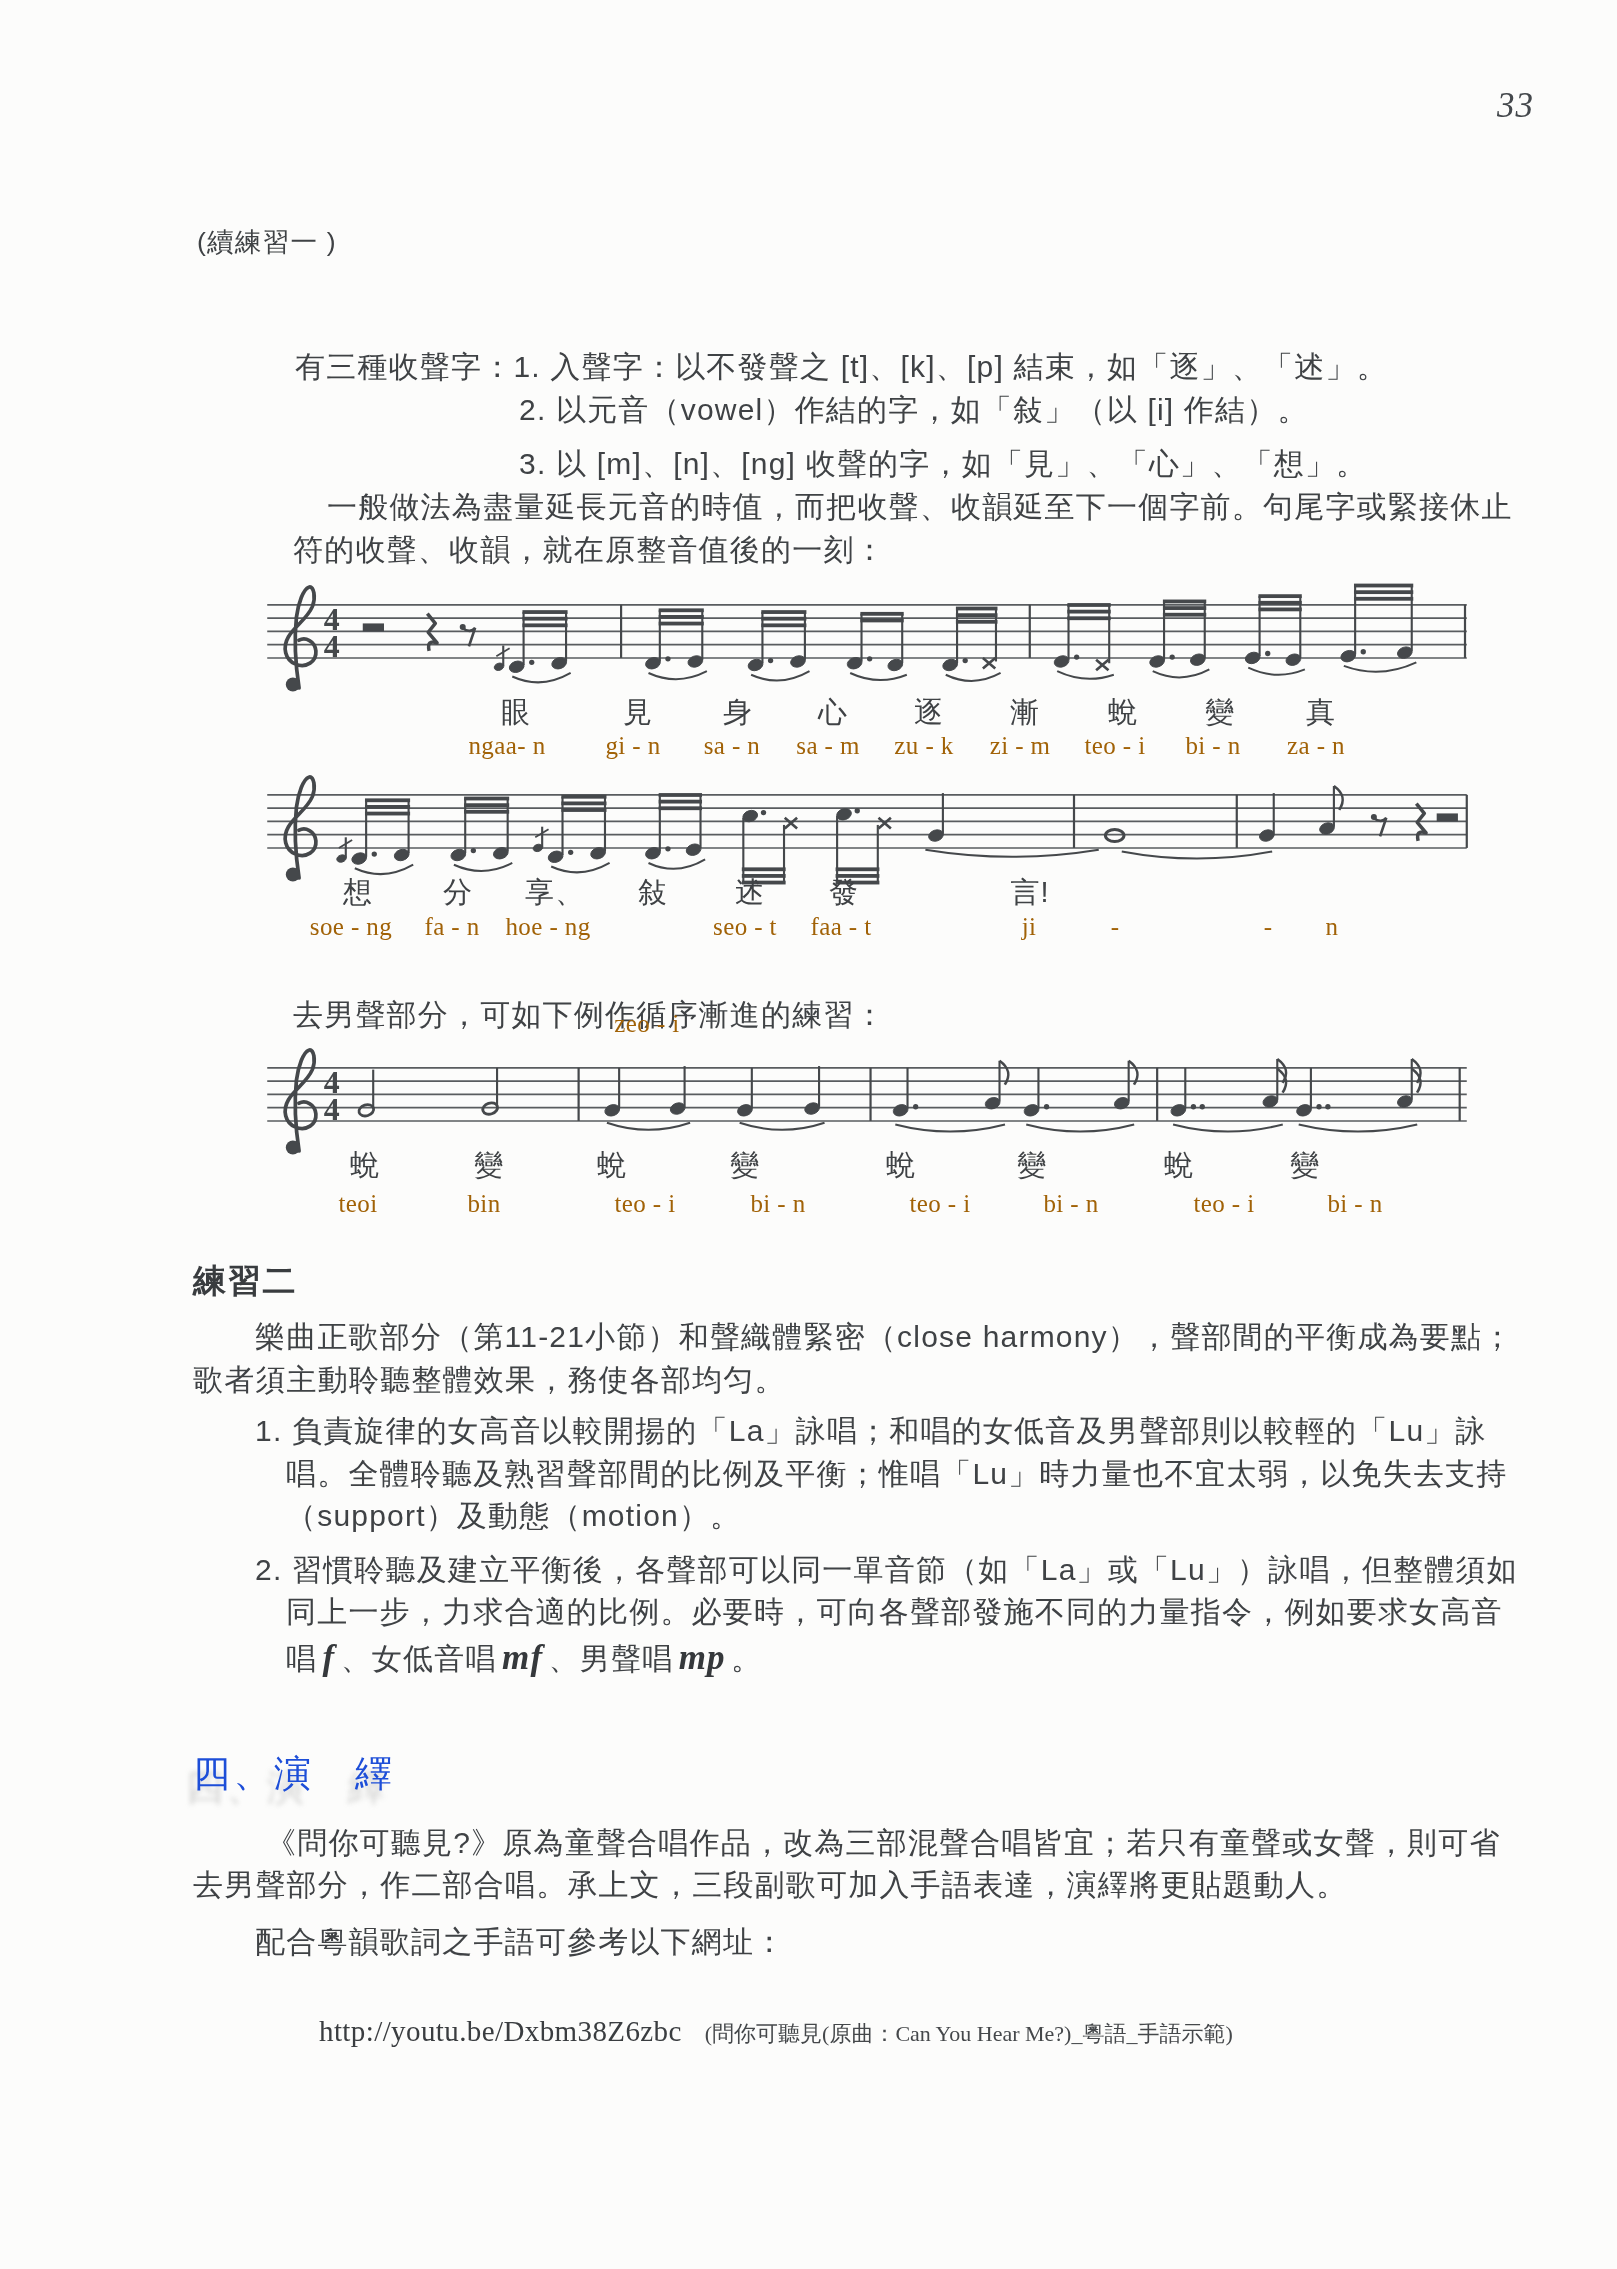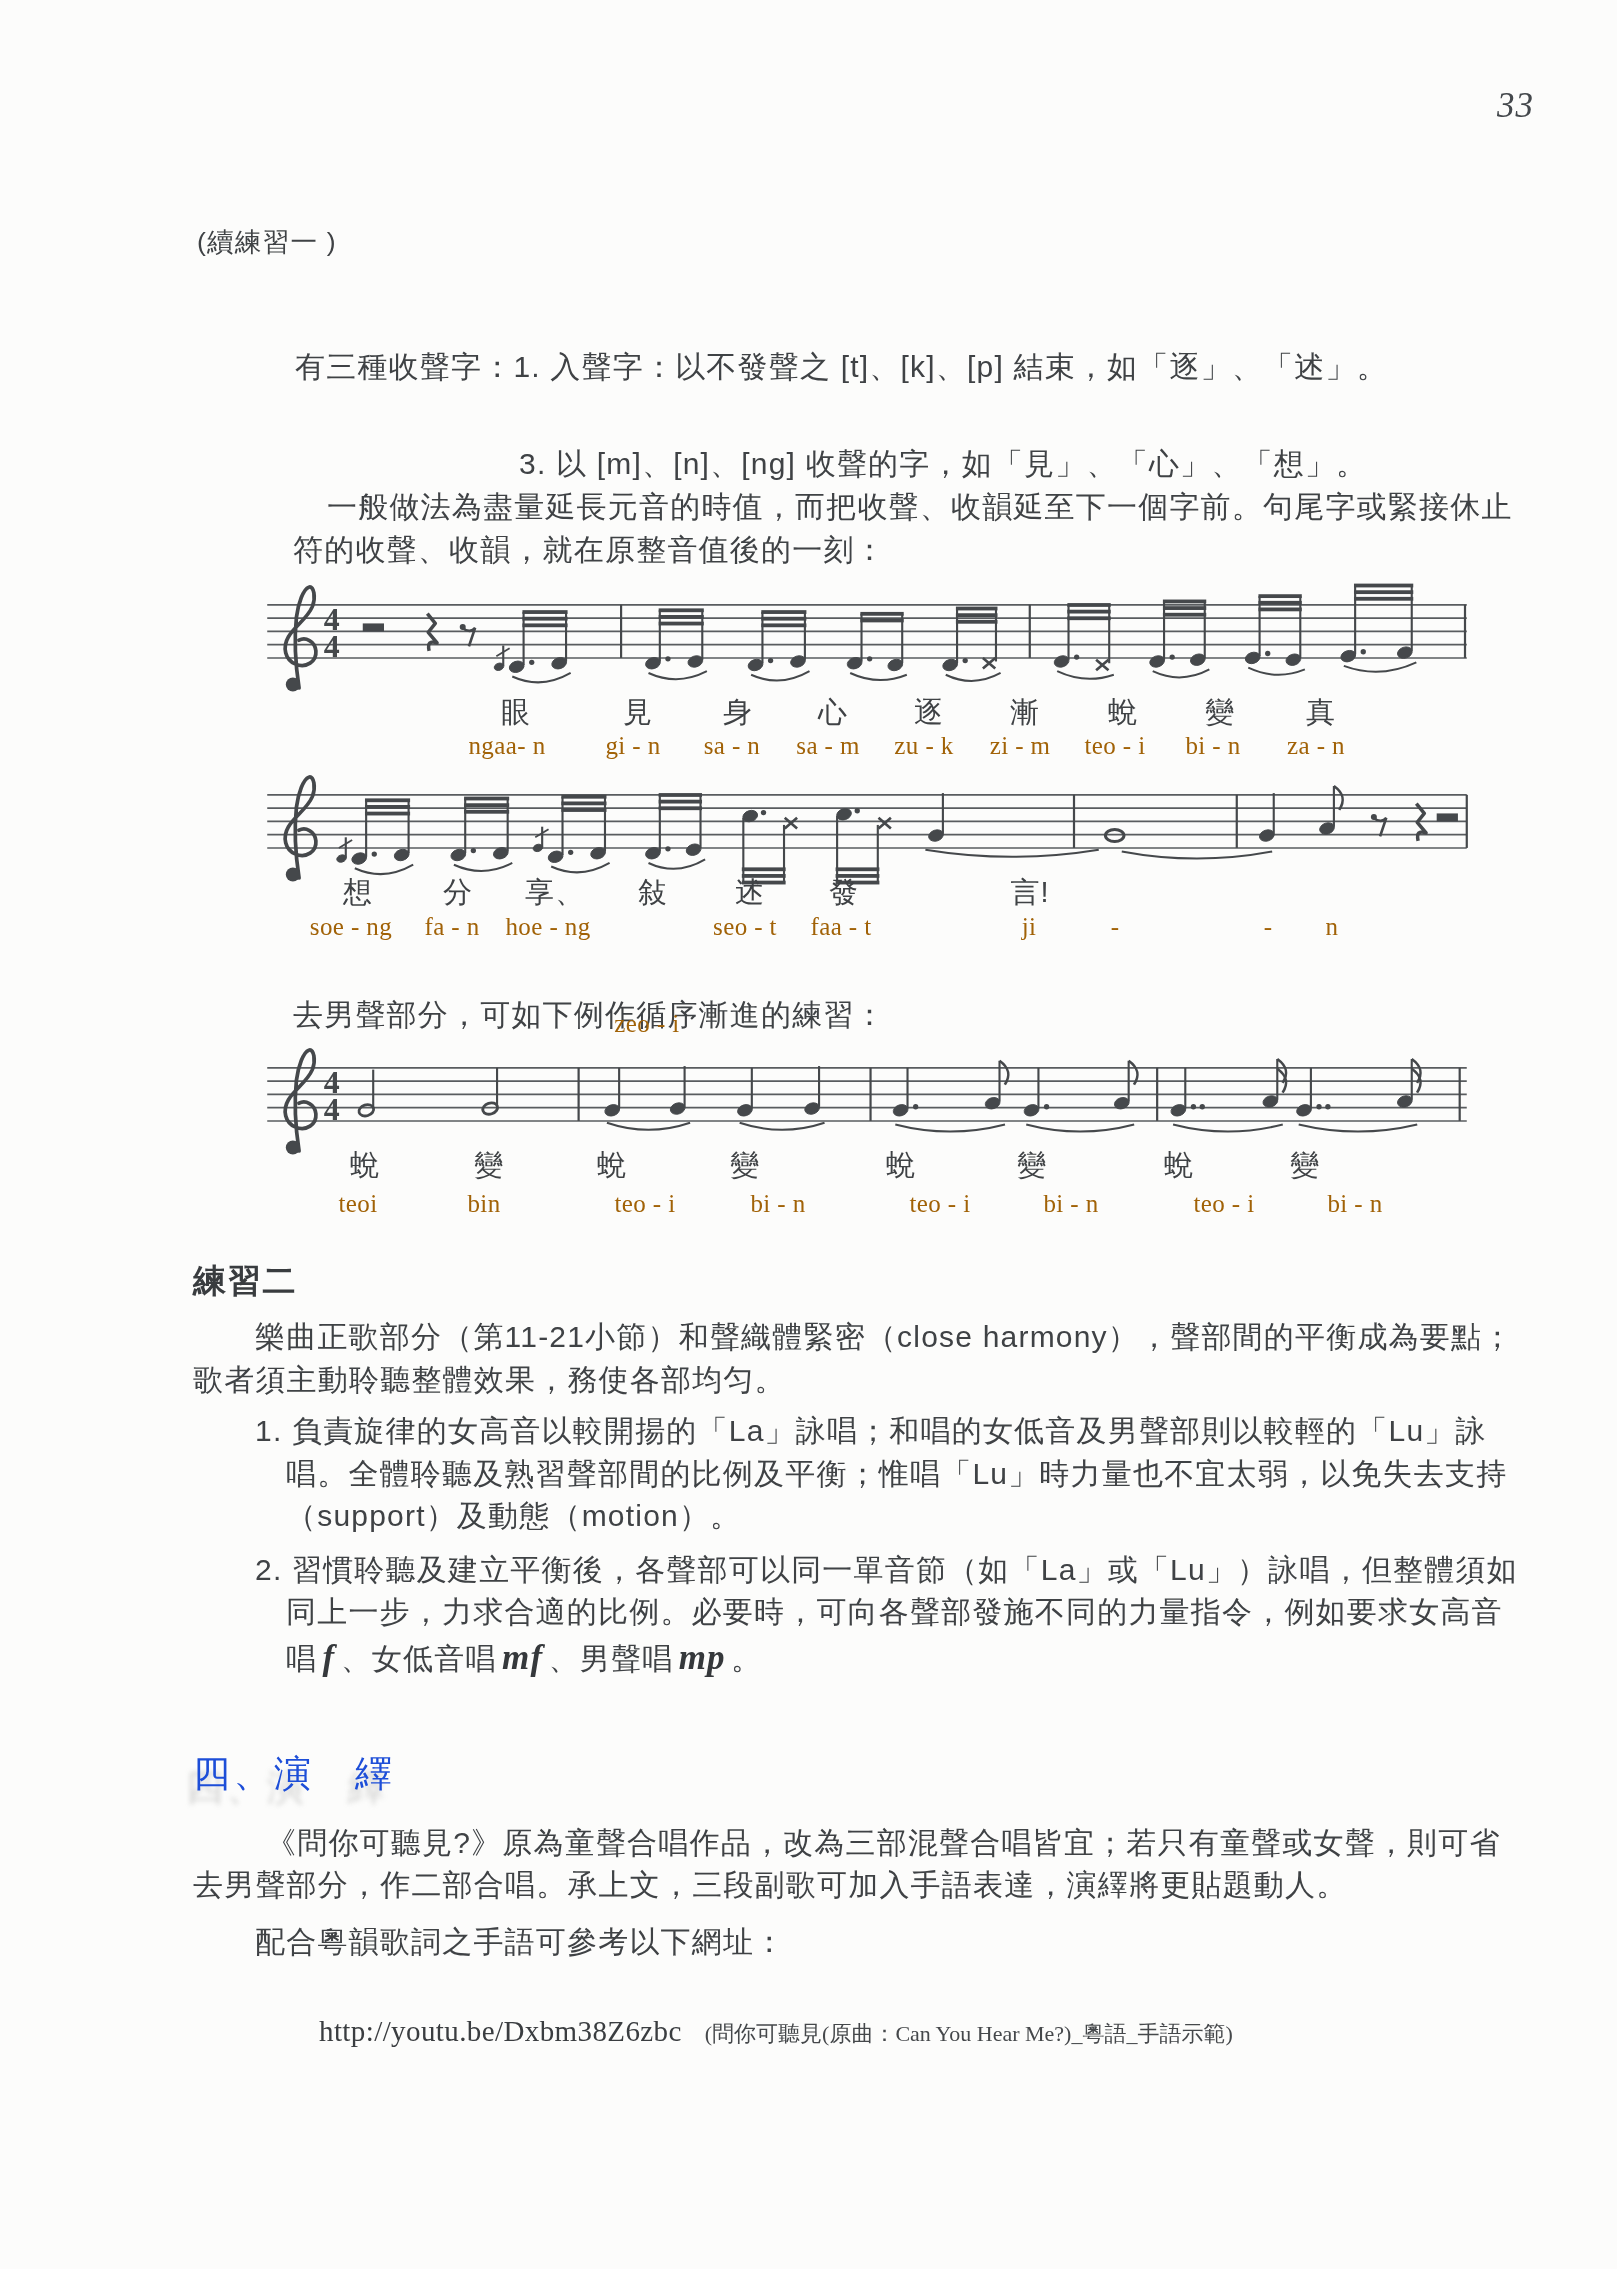--- a/index.html
+++ b/index.html
@@ -37,20 +37,21 @@
 <body>
 
 <div class="page">
 
   <div class="t pagenum" style="left:1497px;top:85px;">33</div>
 
   <div class="t small" style="left:197px;top:227px;">(續練習一 )</div>
 
 
   <div class="t" style="left:295px;top:349px;">有三種收聲字：1. 入聲字：以不發聲之 [t]、[k]、[p] 結束，如「逐」、「述」。</div>
+  <div class="t" style="left:519px;top:392px;">2. 以元音（vowel）作結的字，如「敍」（以 [i] 作結）。</div>
   <div class="t" style="left:519px;top:434px;margin-top:12px;">3. 以 [m]、[n]、[ng] 收聲的字，如「見」、「心」、「想」。</div>
 
   <div class="t" style="left:293px;top:489px;margin-left:34px;">一般做法為盡量延長元音的時值，而把收聲、收韻延至下一個字前。句尾字或緊接休止</div>
   <div class="t" style="left:293px;top:532px;">符的收聲、收韻，就在原整音值後的一刻：</div>
 
   <div class="staff" id="staff0" style="left: 266px; top: 573px;"><svg width="1202" height="138" viewBox="0 -26 1356 156">
         <line x1="0" y1="10" x2="1356" y2="10" stroke="#595c5f" stroke-width="1.8"></line>
         <line x1="0" y1="25" x2="1356" y2="25" stroke="#595c5f" stroke-width="1.8"></line>
         <line x1="0" y1="40" x2="1356" y2="40" stroke="#595c5f" stroke-width="1.8"></line>
         <line x1="0" y1="55" x2="1356" y2="55" stroke="#595c5f" stroke-width="1.8"></line>

